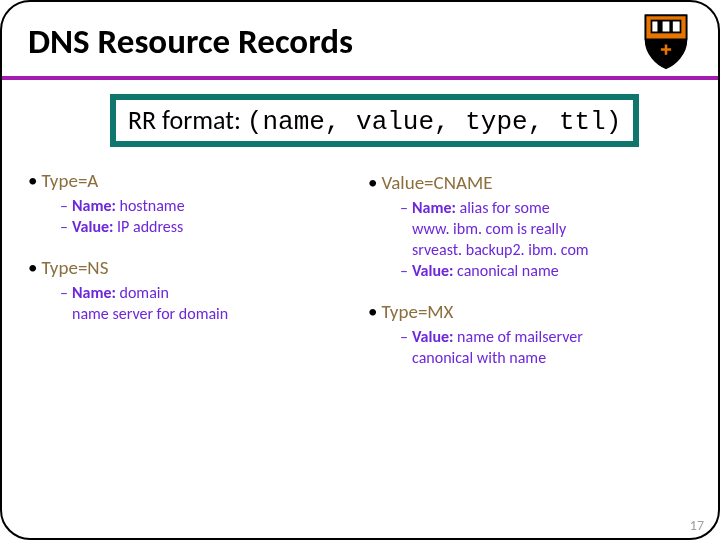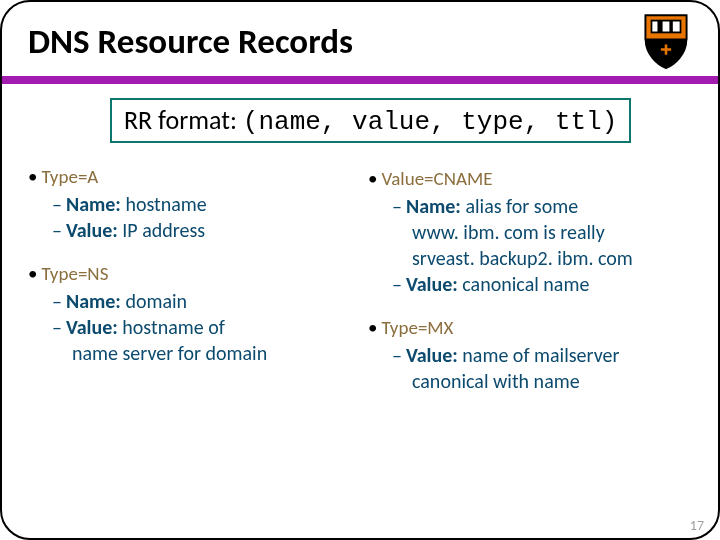--- a/index.html
+++ b/index.html
@@ -17,38 +17,38 @@
     width: 720px;
     height: 540px;
     border: 2px solid #000;
     border-radius: 30px;
     padding: 10px 26px 12px 26px;
     position: relative;
   }
   .title-row {
     display: flex;
     align-items: center;
-    border-bottom: 8px solid #a21caf;
+    border-bottom: 4px solid #a21caf;
     margin: 0 -26px 14px -26px;
     padding: 0 26px 6px 26px;
   }
   .title {
     font-size: 35px;
     font-weight: bold;
     color: #000;
     flex: 1;
   }
   .shield {
     width: 52px;
     height: 58px;
     position: relative;
   }
   .shield svg { width: 100%; height: 100%; }
   .rr-box {
-    border: 2px solid #0f766e;
+    border: 6px solid #0f766e;
     display: inline-block;
     margin-left: 82px;
     padding: 4px 12px;
     font-size: 26px;
     color: #000;
   }
   .rr-box .mono { font-family: "Courier New", monospace; }
   .columns {
     display: flex;
     margin-top: 18px;
@@ -56,23 +56,23 @@
   .col { flex: 1; }
   .col-left { padding-right: 8px; }
   .col-right { padding-left: 8px; padding-top: 2px; }
   .h1 {
     color: #8c6f3e;
     font-size: 19px;
     margin: 4px 0 4px 0;
   }
   .h1 .bullet { color: #000; margin-right: 4px; }
   .sub {
-    color: #0c4a6e;
-    font-size: 20px;
-    margin: 0 0 2px 24px;
+    color: #6d28d9;
+    font-size: 16px;
+    margin: 0 0 2px 32px;
   }
   .sub .dash { margin-right: 4px; }
   .sub .bold { font-weight: bold; }
   .indent2 { margin-left: 44px; }
   .block-gap { height: 14px; }
   .pagenum {
     position: absolute;
     right: 14px;
     bottom: 4px;
     font-size: 14px;
@@ -107,21 +107,20 @@
     <div class="col col-left">
 
       <div class="h1"><span class="bullet">•</span><span>Type=A</span></div>
       <div class="sub"><span class="dash">–</span><span class="bold">Name:</span><span> hostname</span></div>
       <div class="sub"><span class="dash">–</span><span class="bold">Value:</span><span> IP address</span></div>
 
       <div class="block-gap"></div>
 
       <div class="h1"><span class="bullet">•</span><span>Type=NS</span></div>
       <div class="sub"><span class="dash">–</span><span class="bold">Name:</span><span> domain</span></div>
-      <div class="sub"><span class="dash">–</span><span class="bold">Value:</span><span> hostname of</span></div>
       <div class="sub indent2">name server for domain</div>
 
     </div>
     <div class="col col-right">
 
       <div class="h1"><span class="bullet">•</span><span>Value=CNAME</span></div>
       <div class="sub"><span class="dash">–</span><span class="bold">Name:</span><span> alias for some</span></div>
       <div class="sub indent2">www. ibm. com is really</div>
       <div class="sub indent2">srveast. backup2. ibm. com</div>
       <div class="sub"><span class="dash">–</span><span class="bold">Value:</span><span> canonical name</span></div>

